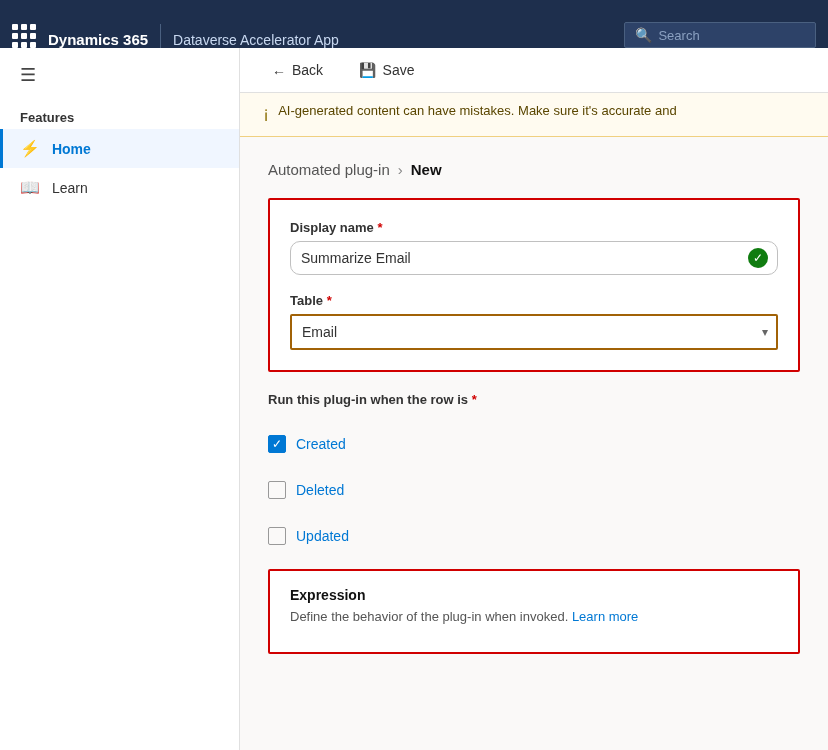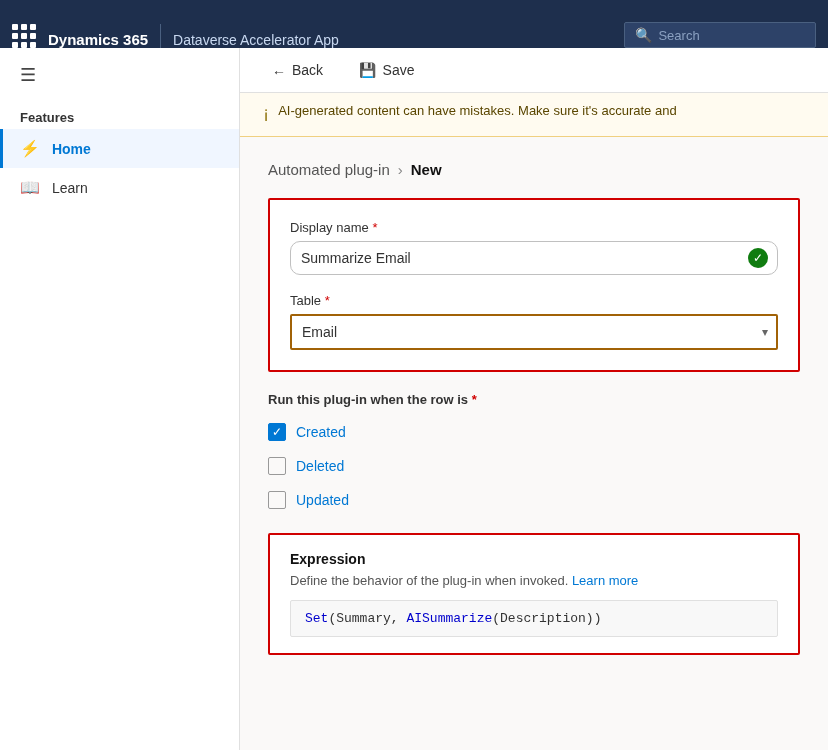--- a/index.html
+++ b/index.html
@@ -170,21 +170,21 @@
       border: 2px solid #d00000;
       border-radius: 2px;
       padding: 20px;
       display: flex;
       flex-direction: column;
       gap: 18px;
       max-width: 560px;
     }
     .field-label {
       font-size: 13px;
-      font-weight: 400;
+      font-weight: 700;
       color: #333;
       margin-bottom: 6px;
     }
     .required-star { color: #d00000; }
     .field-input-wrap { position: relative; }
     .field-input {
       width: 100%;
       border: 1px solid #c0c0c0;
       border-radius: 10px;
       padding: 8px 40px 8px 10px;
@@ -224,21 +224,21 @@
       position: absolute;
       right: 10px;
       top: 50%;
       transform: translateY(-50%);
       color: #666;
       font-size: 12px;
       pointer-events: none;
     }
 
     
-    .checkbox-section { display: flex; flex-direction: column; gap: 8px; max-width: 560px; }
+    .checkbox-section { display: flex; flex-direction: column; gap: 20px; max-width: 560px; }
     .checkbox-label-row {
       font-size: 13px;
       font-weight: 600;
       color: #333;
       margin-bottom: 4px;
     }
     .checkbox-item {
       display: flex;
       align-items: center;
       gap: 10px;
@@ -405,20 +405,17 @@
           <span class="checkbox-text">Updated</span>
         </label>
       </div>
 
       <div class="expression-card">
         <div class="expression-title">Expression</div>
         <div class="expression-desc">
           <span>Define the behavior of the plug-in when invoked.</span>
           <a href="#">Learn more</a>
         </div>
-        <div class="expression-code">
-          <span class="code-kw">Set</span>(Summary, <span class="code-fn">AISummarize</span>(Description))
-        </div>
       </div>
 
     </div>
   </div>
 </div>
 
 </body></html>

